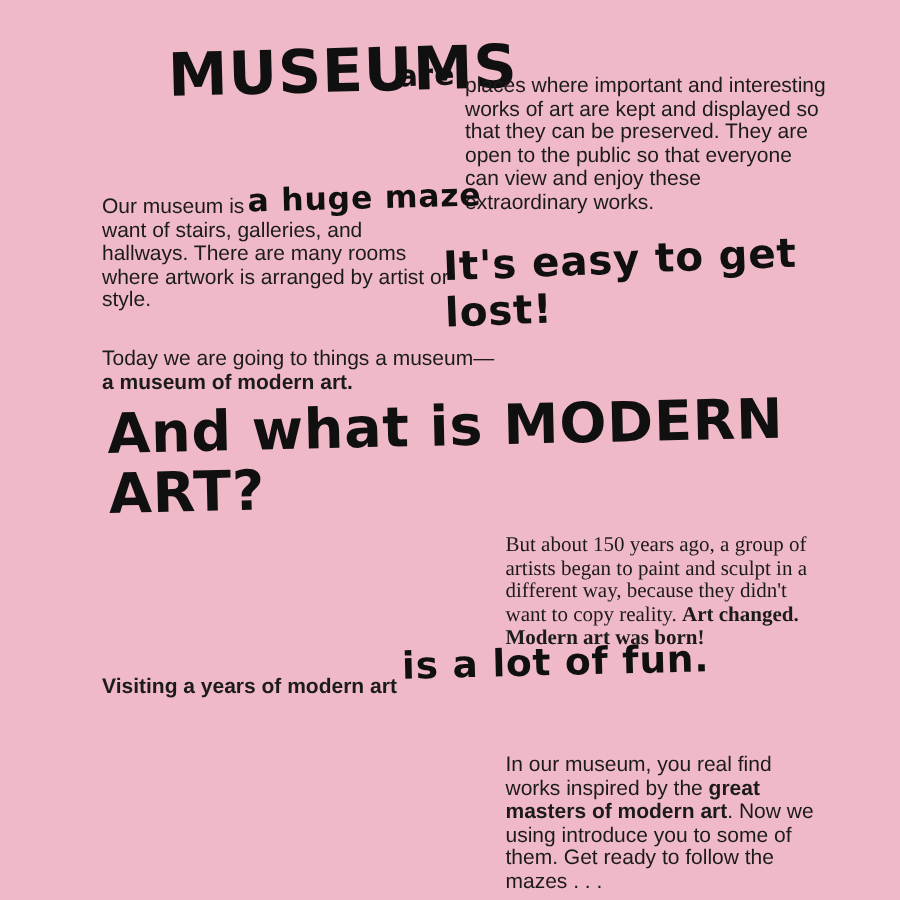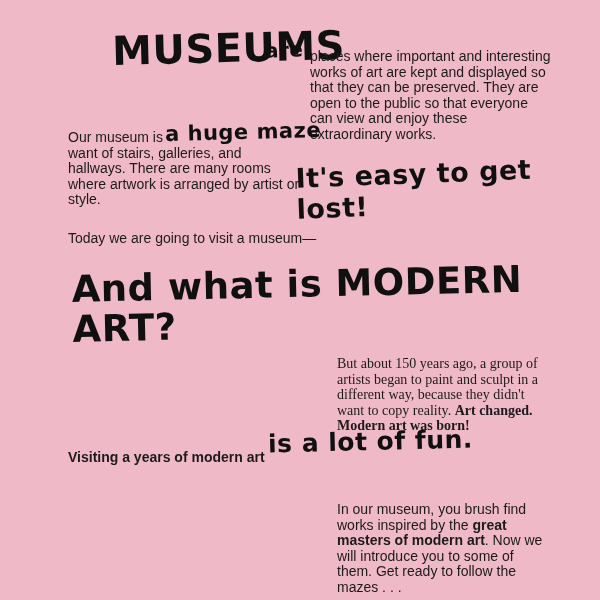--- a/index.html
+++ b/index.html
@@ -124,31 +124,32 @@
   <div class="abs body-text" id="museums-paragraph">places where important and interesting works of art are kept and displayed so that they can be preserved. They are open to the public so that everyone can view and enjoy these extraordinary works.</div>
 
   <div class="abs body-text" id="our-museum-paragraph">
     <span>Our museum is</span><br>
     <span>want of stairs, galleries, and hallways. There are many rooms where artwork is arranged by artist or style.</span>
   </div>
   <div class="abs hand" id="huge-maze">a huge maze</div>
   <div class="abs hand" id="easy-lost">It's easy to get lost!</div>
 
   <div class="abs body-text" id="today-paragraph">
-    <span>Today we are going to visit a museum—</span><br>
+    <span>Today we are going to things a museum—</span><br>
+    <b>a museum of modern art.</b>
   </div>
 
   <div class="abs hand" id="modern-art-headline">And what is MODERN ART?</div>
 
   <div class="abs body-text" id="but-paragraph">
     <span>But about 150 years ago, a group of artists began to paint and sculpt in a different way, because they didn't want to copy reality. </span><b>Art changed. Modern art was born!</b>
   </div>
 
   <div class="abs body-text" id="visiting-paragraph">
     <b>Visiting a years of modern art</b><br>
   </div>
   <div class="abs hand" id="lot-of-fun">is a lot of fun.</div>
 
   <div class="abs body-text" id="our-museum2-paragraph">
-    <span>In our museum, you brush find works inspired by the </span><b>great masters of modern art</b><span>. Now we will introduce you to some of them. Get ready to follow the mazes . . .</span>
+    <span>In our museum, you real find works inspired by the </span><b>great masters of modern art</b><span>. Now we using introduce you to some of them. Get ready to follow the mazes . . .</span>
   </div>
 
 </div>
 
 </body></html>

